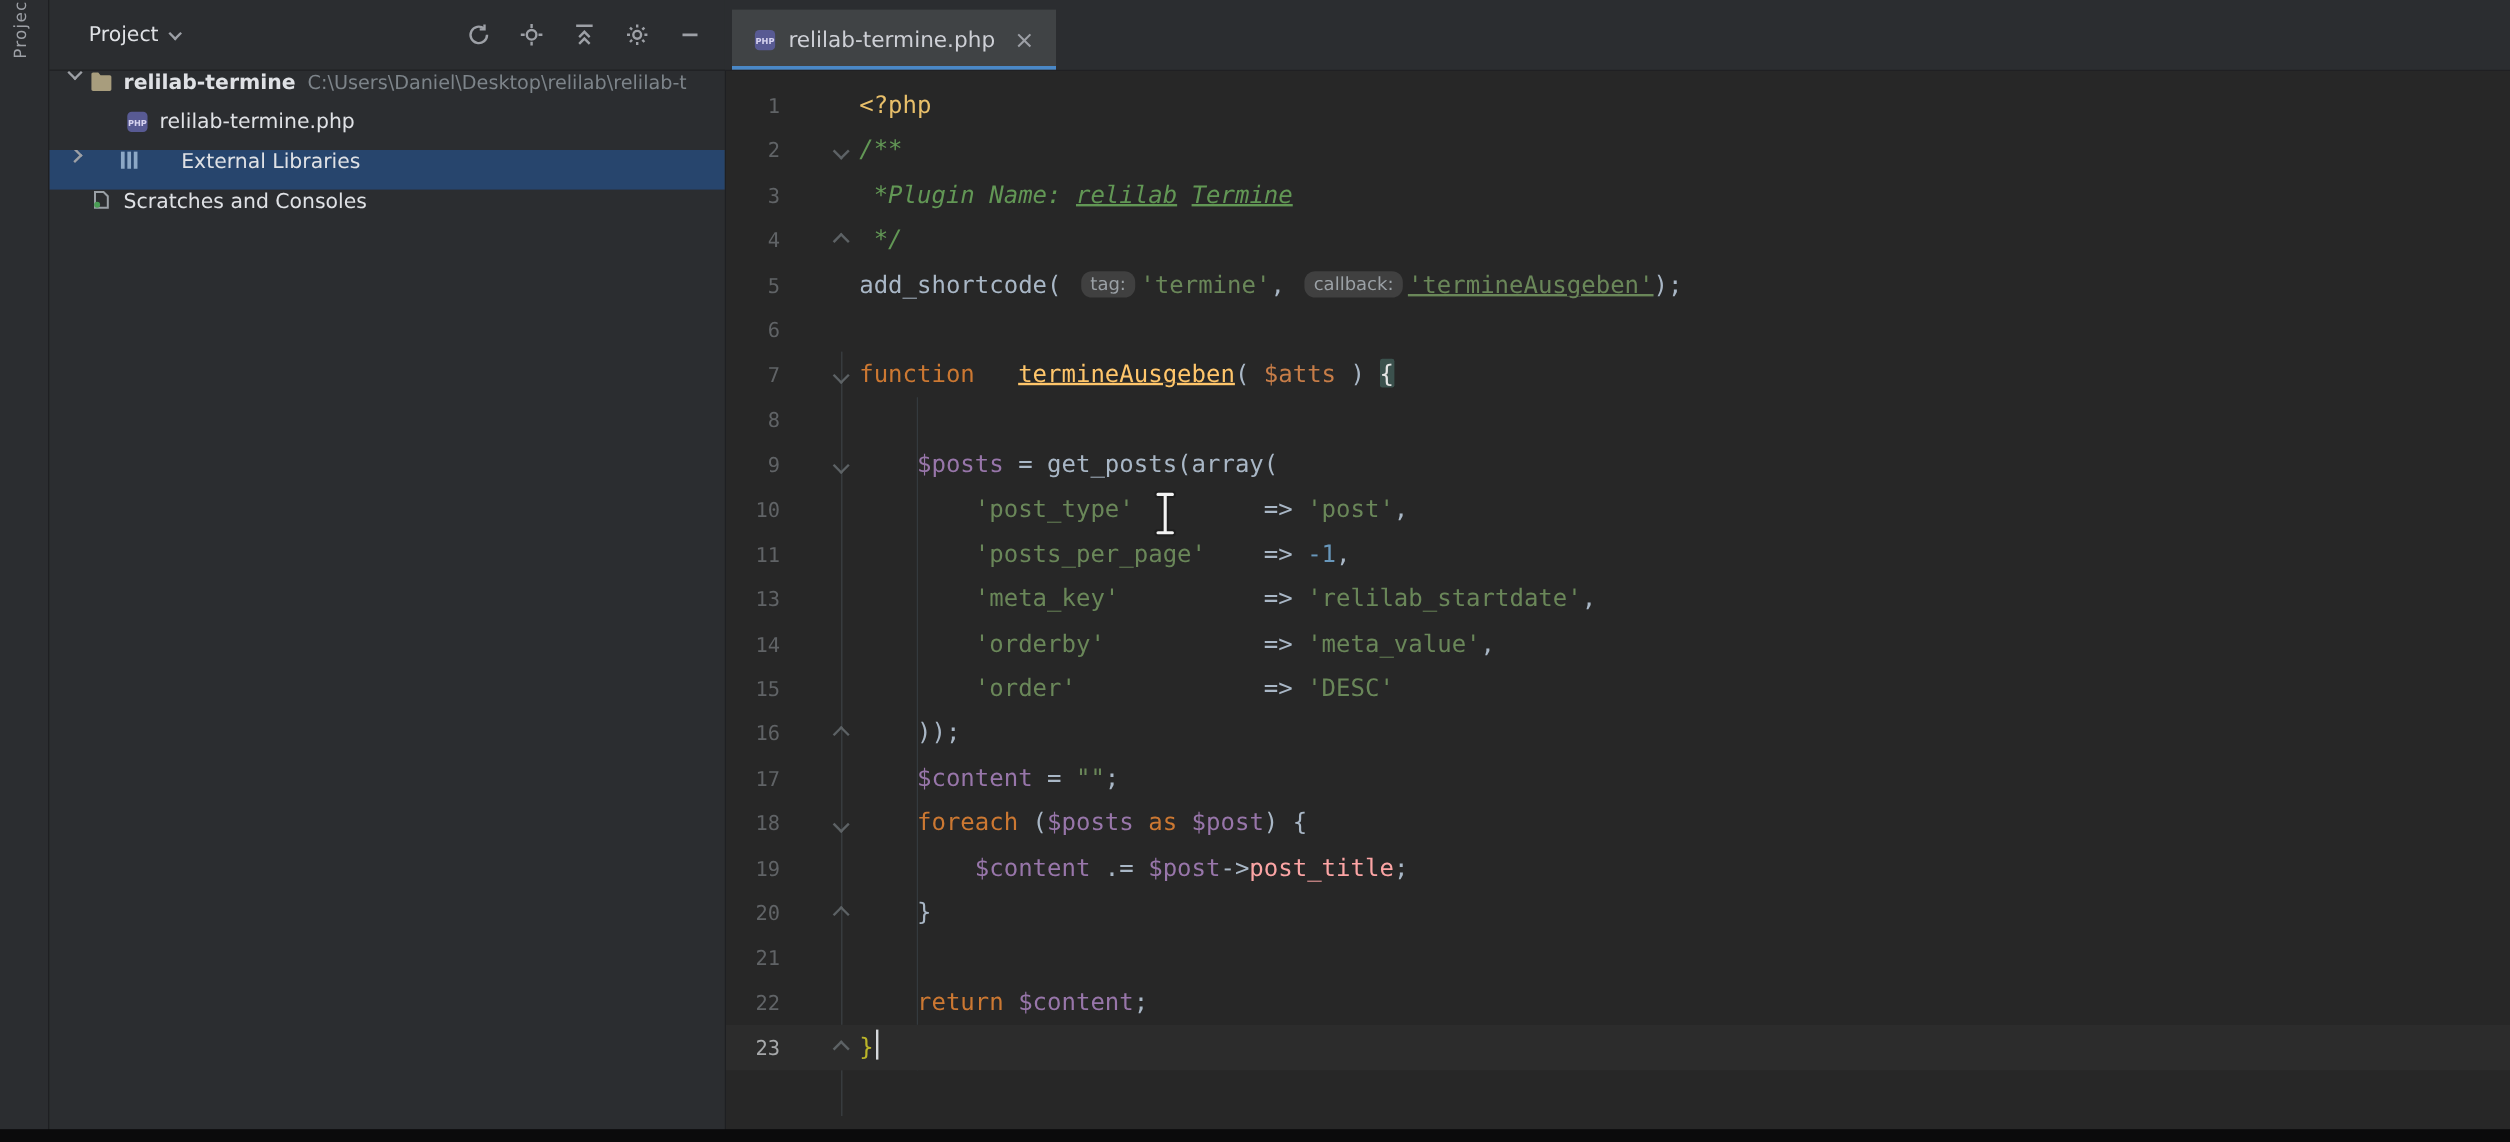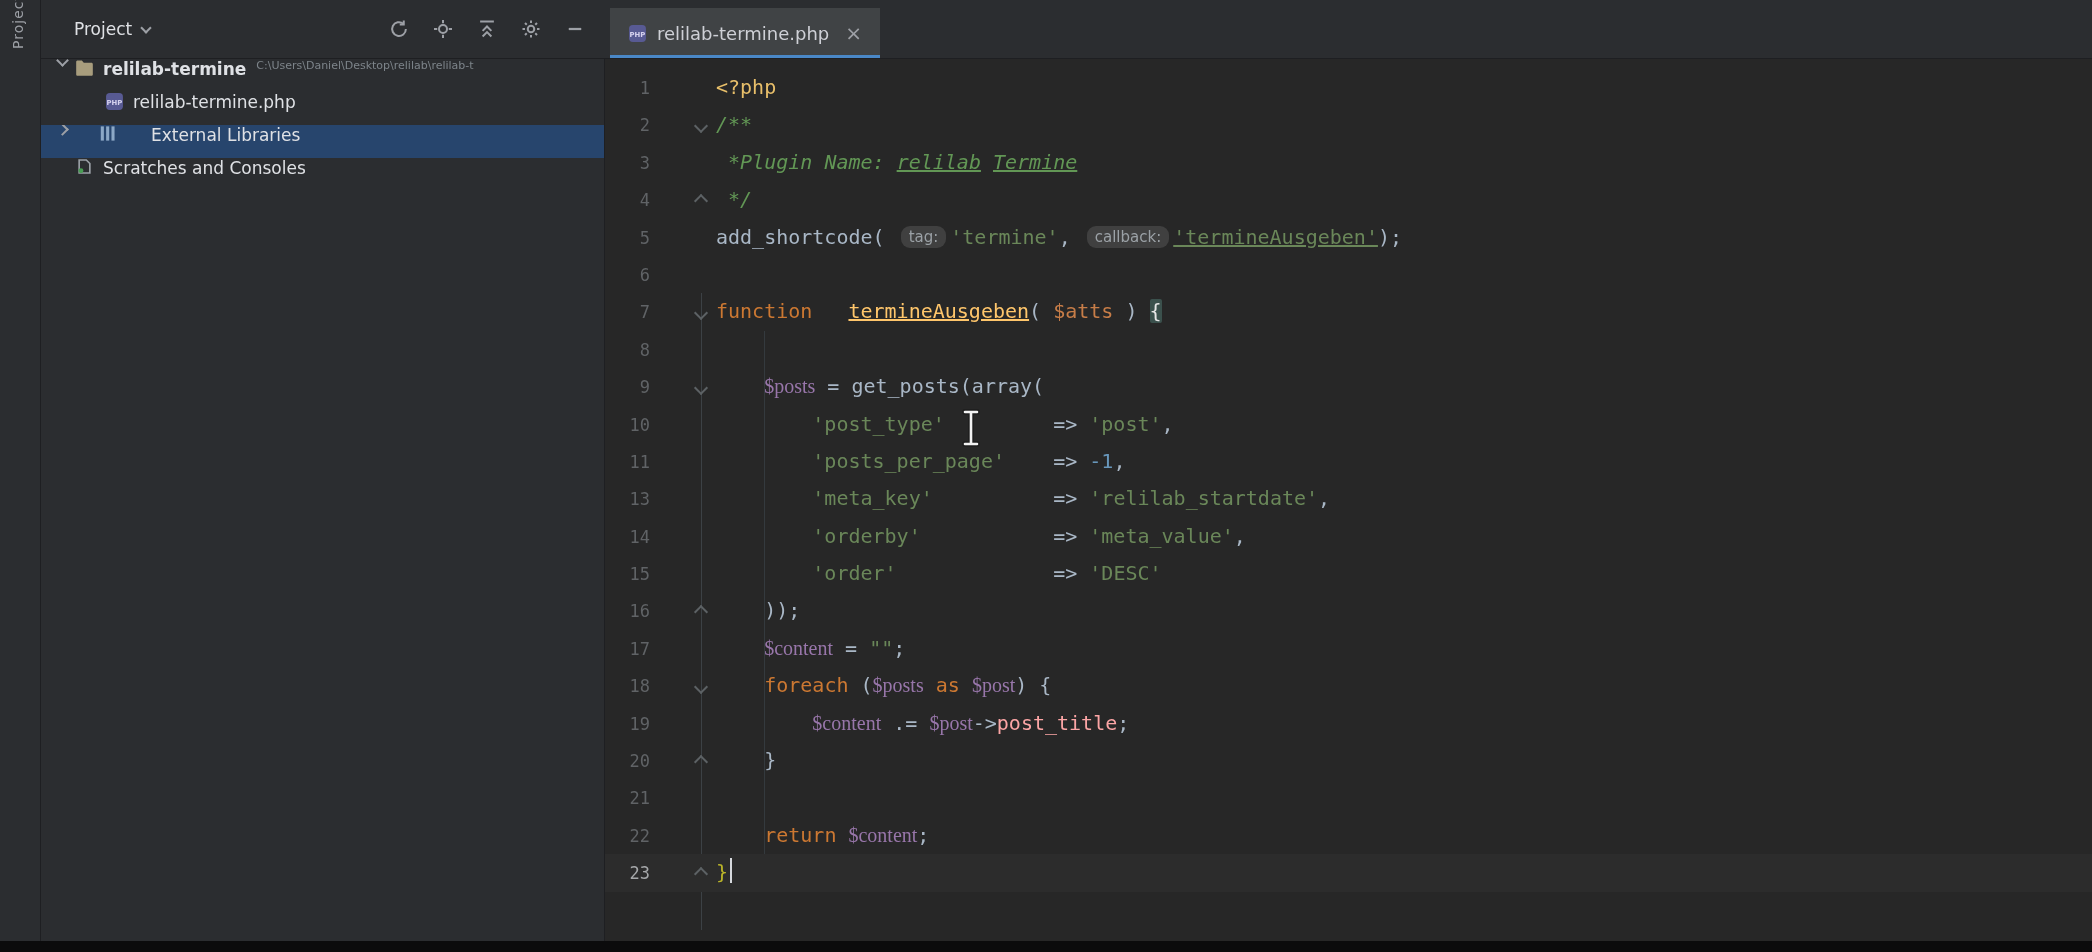--- a/index.html
+++ b/index.html
@@ -32,21 +32,21 @@
   .tab-close{color:#9da0a6;font-size:20px;margin-left:6px;line-height:1;}
 
   
   .content{flex:1;display:flex;min-height:0;}
   .project-panel{width:563px;flex:none;background:#2b2d30;border-right:1px solid #1e1f22;overflow:hidden;}
   .tree-row{height:33px;display:flex;align-items:flex-start;font-size:17px;color:#dfe1e5;white-space:nowrap;overflow:hidden;cursor:default;}
   .tree-row.selected{background:var(--selection-blue,#27456d);}
   .tchev{width:26px;flex:none;display:inline-flex;justify-content:center;}
   .ticon{margin-right:9px;display:inline-flex;flex:none;}
   .tlabel.bold{font-weight:bold;}
-  .tsub{color:#7d848a;margin-left:10px;font-size:11px;overflow:hidden;}
+  .tsub{color:#7d848a;margin-left:10px;font-size:16px;overflow:hidden;}
 
   
   .editor{flex:1;background:#272727;position:relative;min-width:0;font-family:"DejaVu Sans Mono",monospace;}
   .code{position:absolute;inset:0;padding-top:10px;}
   .line{height:37.4px;line-height:37.4px;font-size:20px;white-space:pre;color:#a9b7c6;}
   .line.current{background:#2c2c2c;}
   .lnum{display:inline-block;width:45px;text-align:right;color:#606366;font-size:17px;}
   .lnum.active{color:#a6a8aa;}
   .fold{display:inline-block;width:66px;text-align:right;padding-right:10px;box-sizing:border-box;}
   .fchev{display:inline-block;width:8px;height:8px;border-right:2px solid #5d6265;border-bottom:2px solid #5d6265;vertical-align:middle;}
@@ -56,21 +56,21 @@
   .caret{display:inline-block;width:2px;height:25px;background:#d6d9dd;vertical-align:-4px;margin-left:2px;}
   .scope-line{position:absolute;left:96px;top:234px;height:637px;width:1px;background:#3c4145;}
   .indent-guide{position:absolute;left:159px;top:272px;height:561px;width:1px;background:#343a3e;}
 
   
   .tk-def{color:#a9b7c6;}
   .tk-kw{color:#cc7832;}
   .tk-str{color:#6a8759;}
   .tk-strU{color:#6a8759;text-decoration:underline;}
   .tk-num{color:#6897bb;}
-  .tk-var{color:#9876aa;font-family:Liberation Serif, serif;}
+  .tk-var{color:#9876aa;}
   .tk-param{color:#c77d48;}
   .tk-fn{color:#ffc66b;text-decoration:underline;}
   .tk-cmt{color:#629755;font-style:italic;}
   .tk-cmtU{color:#629755;font-style:italic;text-decoration:underline;}
   .tk-tag{color:#e8bf6a;}
   .tk-field{color:#fca5a5;}
   .tk-match{background:#3b514d;color:#e6e6e6;border-radius:2px;}
   .tk-match2{color:#bbb529;}
   .tk-hint{font-family:"DejaVu Sans",sans-serif;font-size:15px;background:#404040;color:#9ba1a6;border-radius:9px;padding:2px 8px;margin:0 4px;vertical-align:2px;}
 

